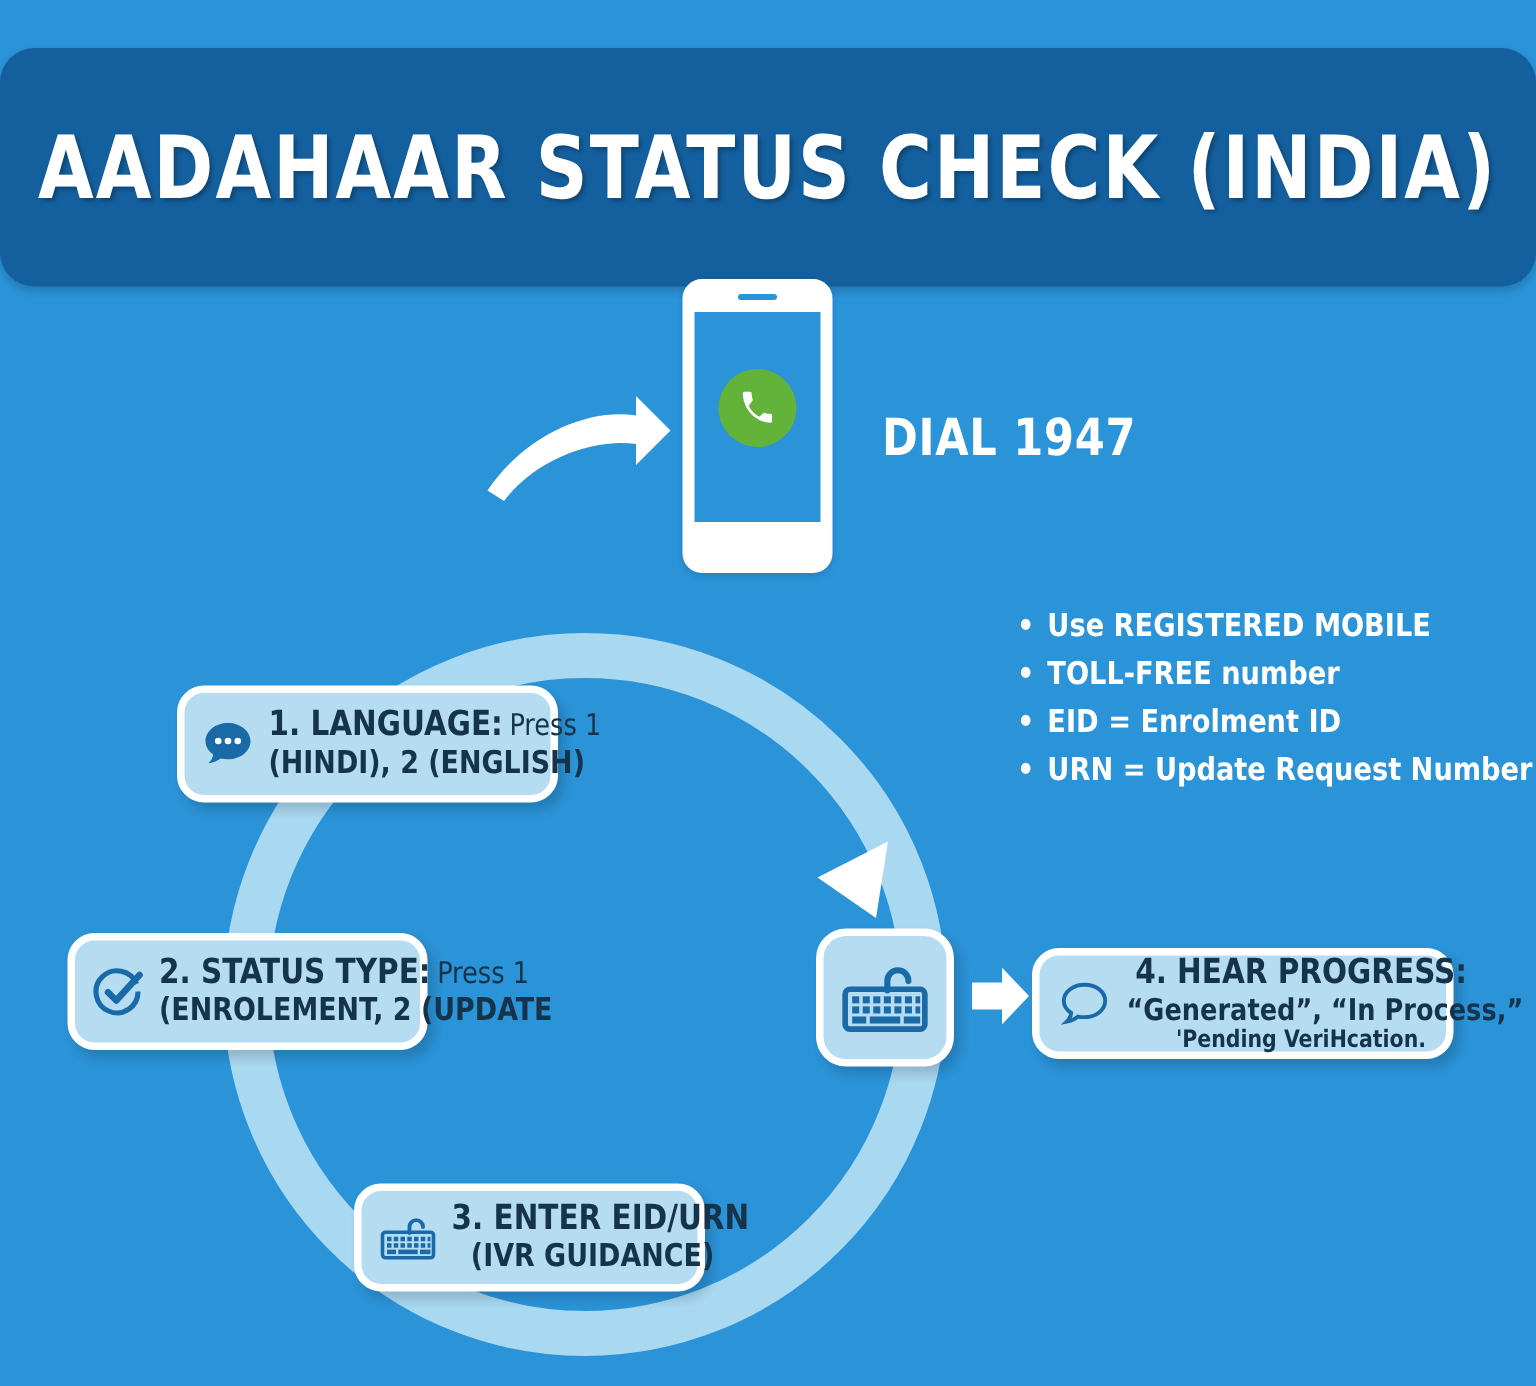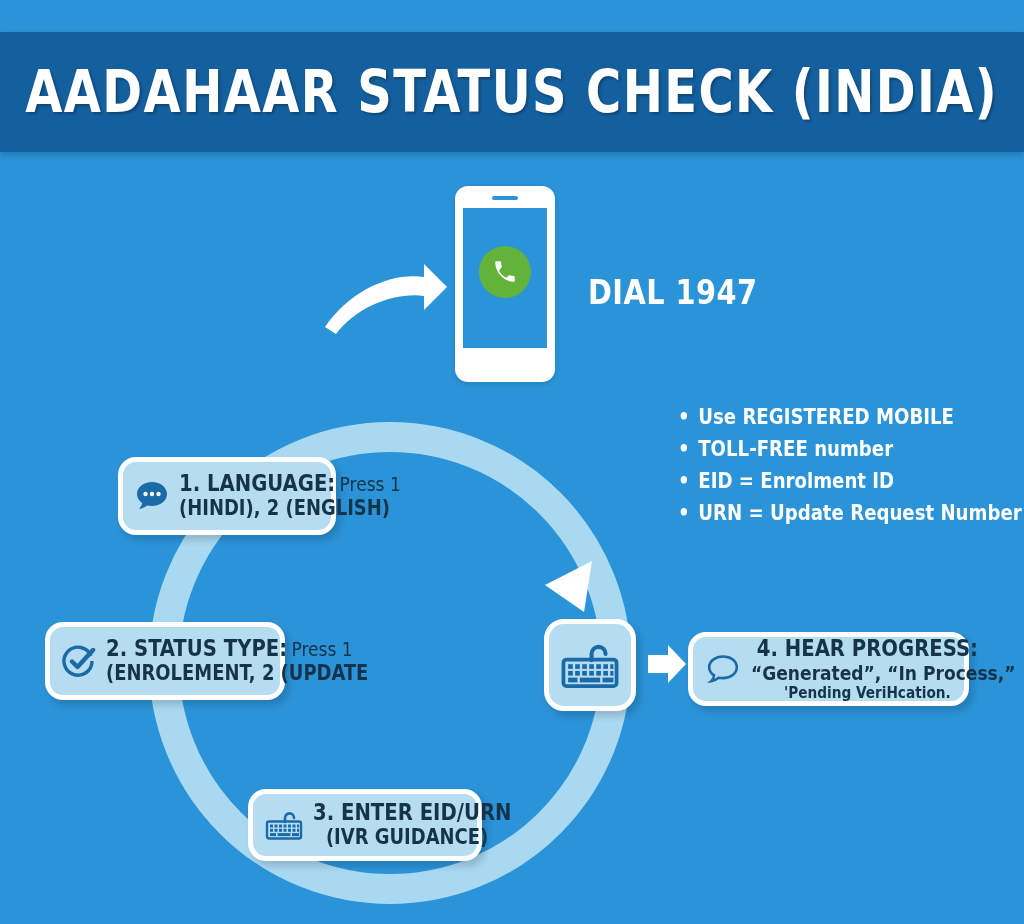--- a/index.html
+++ b/index.html
@@ -6,24 +6,25 @@
   body{
     width:1024px;height:924px;overflow:hidden;
     background:#2b93d8;
     font-family:"Liberation Sans", sans-serif;
     position:relative;
   }
   #stage{position:absolute;inset:0;width:1024px;height:924px;}
 
   
   .header-band{
-    position:absolute;left:0;top:32px;width:1024px;height:120px;
+    position:absolute;left:0;top:32px;width:1024px;height:159px;
     background:#14609f;
     display:flex;align-items:center;justify-content:center;
     box-shadow:0 3px 6px rgba(0,0,0,.18);
+    border-radius:23px;
   }
   .header-title{
     color:#ffffff;
     font-family:"DejaVu Sans Condensed","Liberation Sans Narrow","Liberation Sans",sans-serif;
     font-weight:700;
     font-size:58px;
     letter-spacing:1.5px;
     transform:scaleX(.92);
     text-shadow:2px 2px 3px rgba(0,0,0,.28);
     white-space:nowrap;
@@ -87,23 +88,23 @@
     line-height:1.12;
     transform:scaleX(.95);transform-origin:left center;
   }
   .ln{display:block;white-space:nowrap;}
   .t-big{font-weight:700;font-size:23px;}
   .t-small{font-weight:400;font-size:20px;}
   .t-mid{font-weight:700;font-size:21px;}
   .t-quote{font-weight:600;font-size:20px;}
   .t-tiny{font-weight:600;font-size:16px;}
 
-  .card1{left:118px;top:457px;width:218px;height:78px;}
+  .card1{left:118px;top:457px;width:254px;height:78px;}
   .card2{left:45px;top:622px;width:240px;height:78px;}
-  .card3{left:248px;top:789px;width:234px;height:72px;justify-content:flex-start;}
+  .card3{left:236px;top:789px;width:234px;height:72px;justify-content:flex-start;}
   .card4{left:688px;top:632px;width:281px;height:74px;}
 
   .card1 .card-text,.card2 .card-text{text-align:right;width:100%;}
   .card3 .card-text,.card4 .card-text{text-align:center;width:100%;}
   .card3 .card-text .ln,.card4 .card-text .ln{text-align:center;}
 
   
   .kb-tile{
     position:absolute;left:544px;top:619px;width:92px;height:92px;
     background:#b6dcf2;border:5px solid #ffffff;border-radius:20px;

